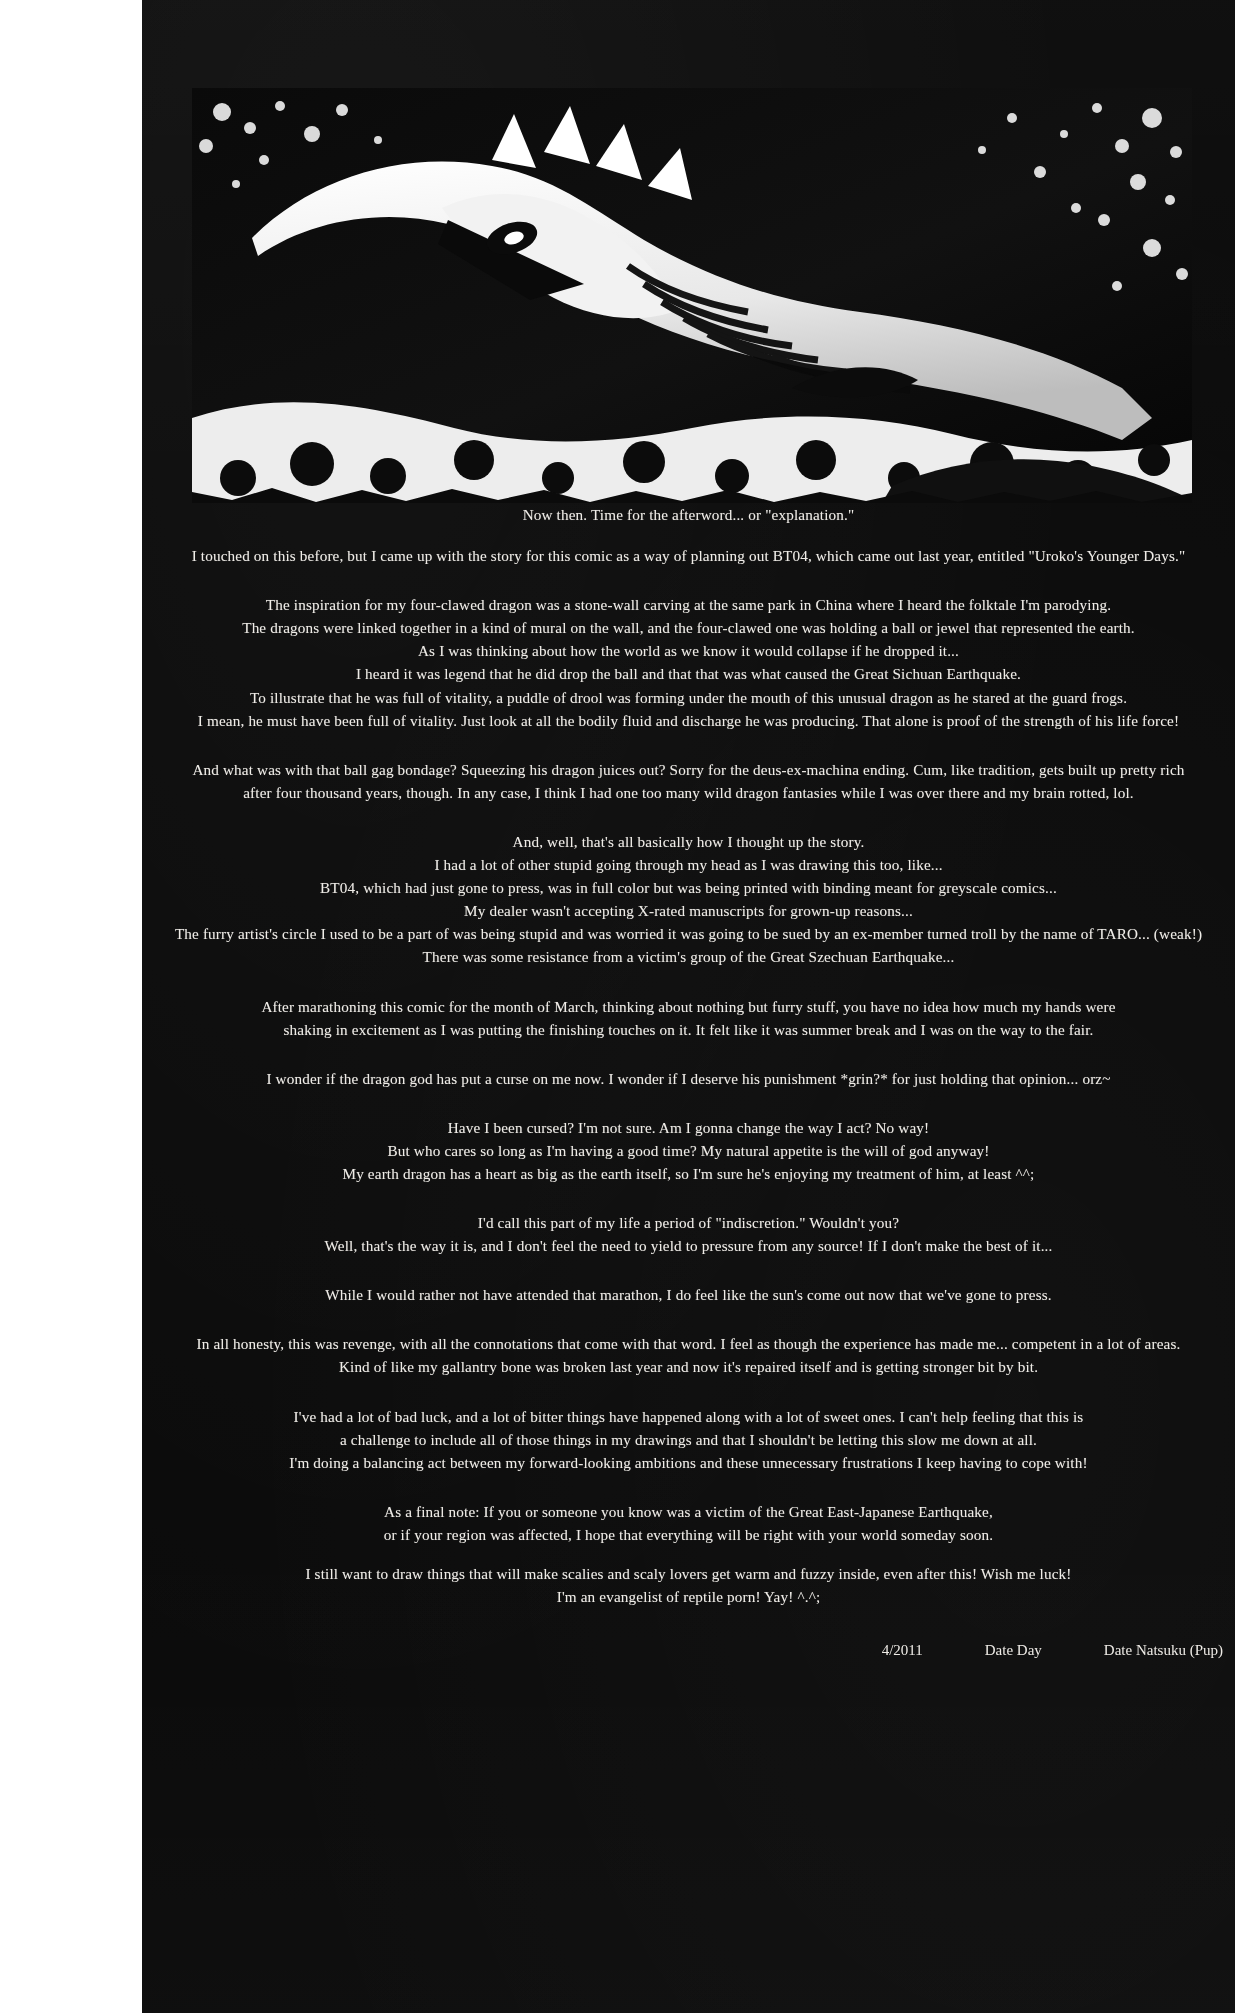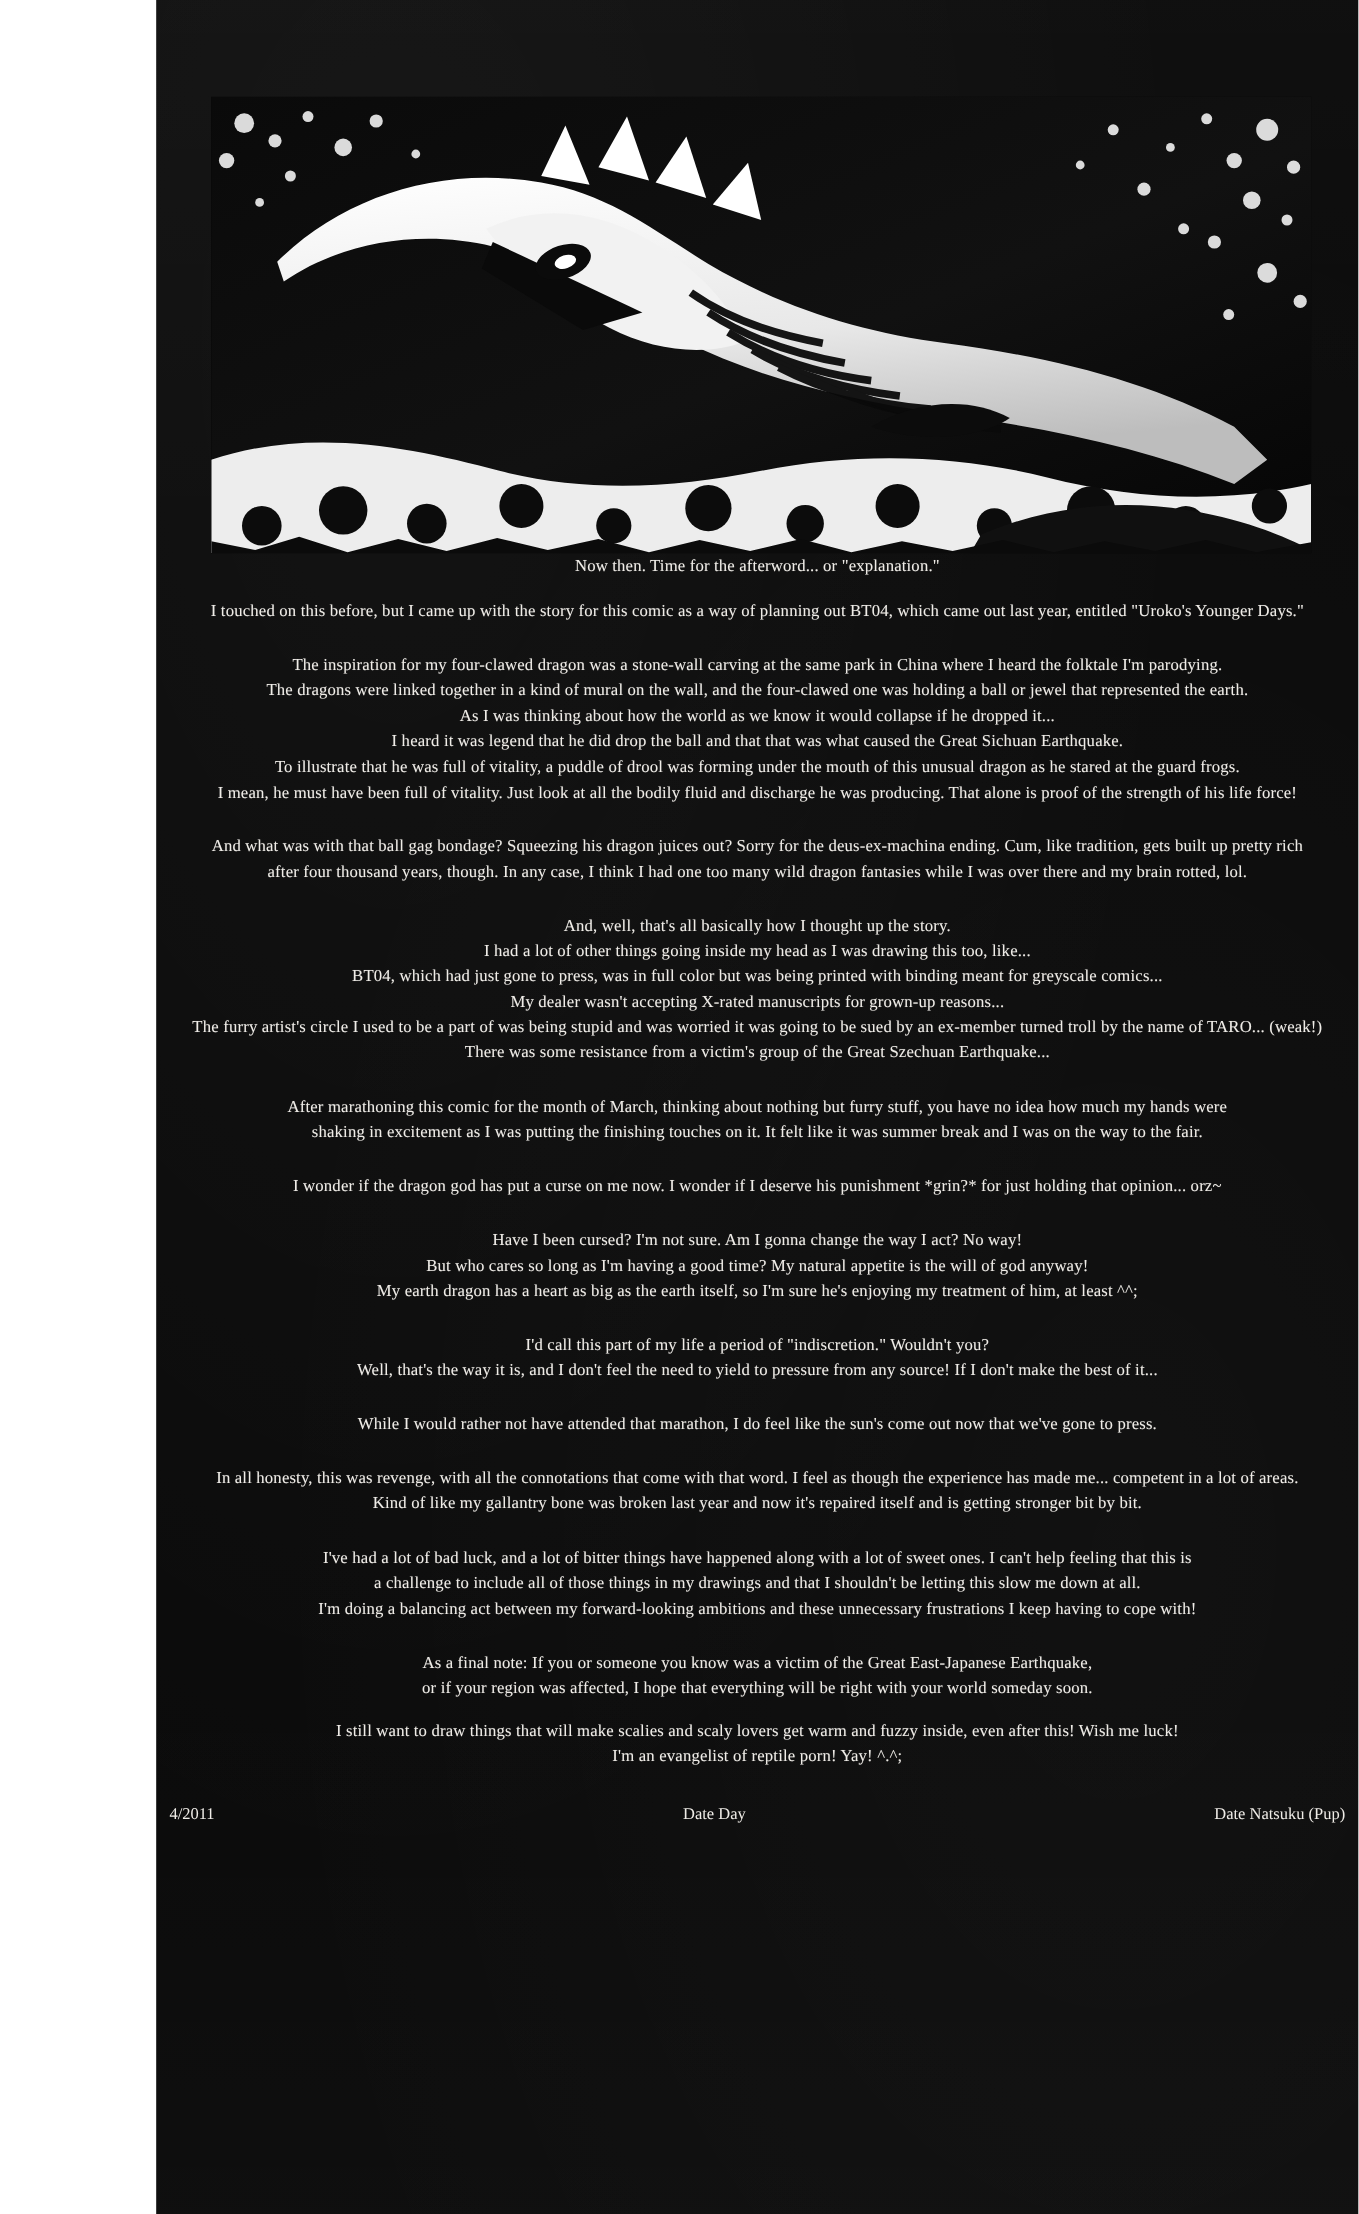--- a/index.html
+++ b/index.html
@@ -77,21 +77,21 @@
   .para.spaced {
     margin-bottom: 26px;
   }
   .para .line {
     display: block;
     text-align: center;
   }
   .colophon {
     margin-top: 34px;
     display: flex;
-    justify-content: space-between;
+    justify-content: flex-end;
     gap: 62px;
     font-size: 15px;
     color: #efece7;
   }
   .colophon span {
     white-space: nowrap;
   }
 </style>
 </head>
 <body>
@@ -215,21 +215,21 @@
         <span class="line">I mean, he must have been full of vitality. Just look at all the bodily fluid and discharge he was producing. That alone is proof of the strength of his life force!</span>
       </p>
 
       <p class="para spaced">
         <span class="line">And what was with that ball gag bondage? Squeezing his dragon juices out? Sorry for the deus-ex-machina ending. Cum, like tradition, gets built up pretty rich</span>
         <span class="line">after four thousand years, though. In any case, I think I had one too many wild dragon fantasies while I was over there and my brain rotted, lol.</span>
       </p>
 
       <p class="para spaced">
         <span class="line">And, well, that's all basically how I thought up the story.</span>
-        <span class="line">I had a lot of other things going inside my head as I was drawing this too, like...</span>
+        <span class="line">I had a lot of other stupid going through my head as I was drawing this too, like...</span>
         <span class="line">BT04, which had just gone to press, was in full color but was being printed with binding meant for greyscale comics...</span>
         <span class="line">My dealer wasn't accepting X-rated manuscripts for grown-up reasons...</span>
         <span class="line">The furry artist's circle I used to be a part of was being stupid and was worried it was going to be sued by an ex-member turned troll by the name of TARO... (weak!)</span>
         <span class="line">There was some resistance from a victim's group of the Great Szechuan Earthquake...</span>
       </p>
 
       <p class="para spaced">
         <span class="line">After marathoning this comic for the month of March, thinking about nothing but furry stuff, you have no idea how much my hands were</span>
         <span class="line">shaking in excitement as I was putting the finishing touches on it. It felt like it was summer break and I was on the way to the fair.</span>
       </p>

